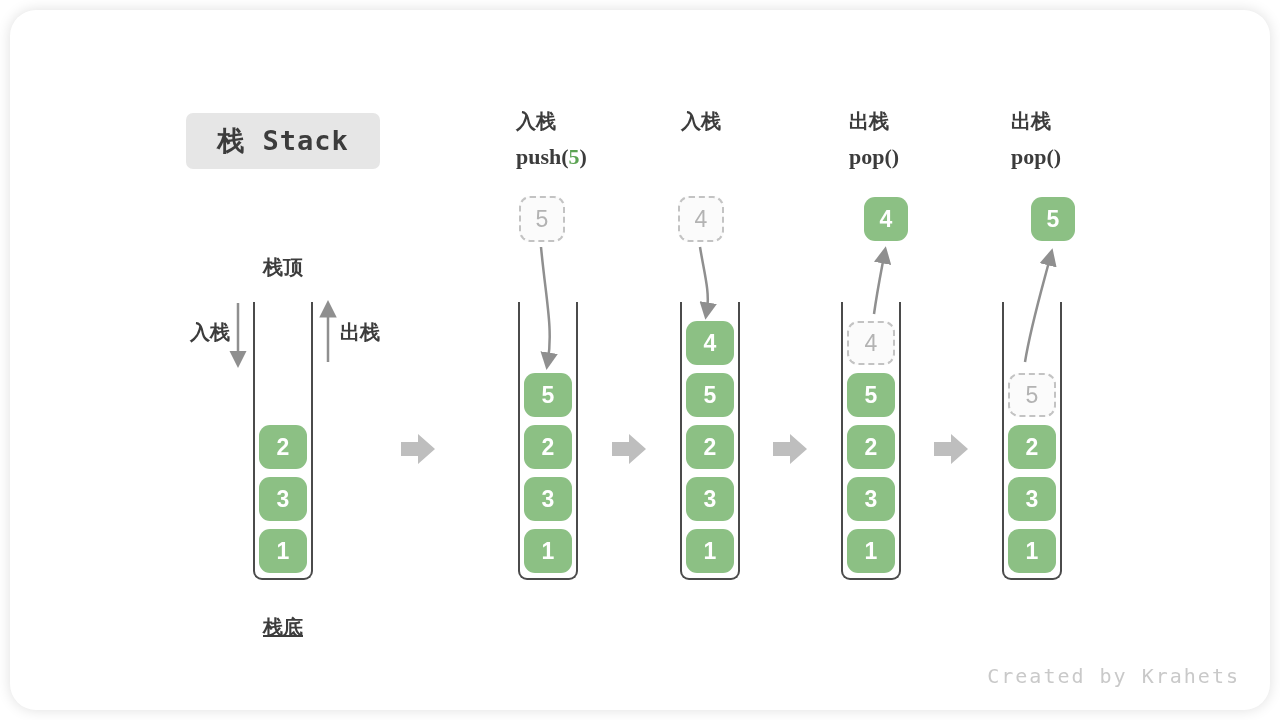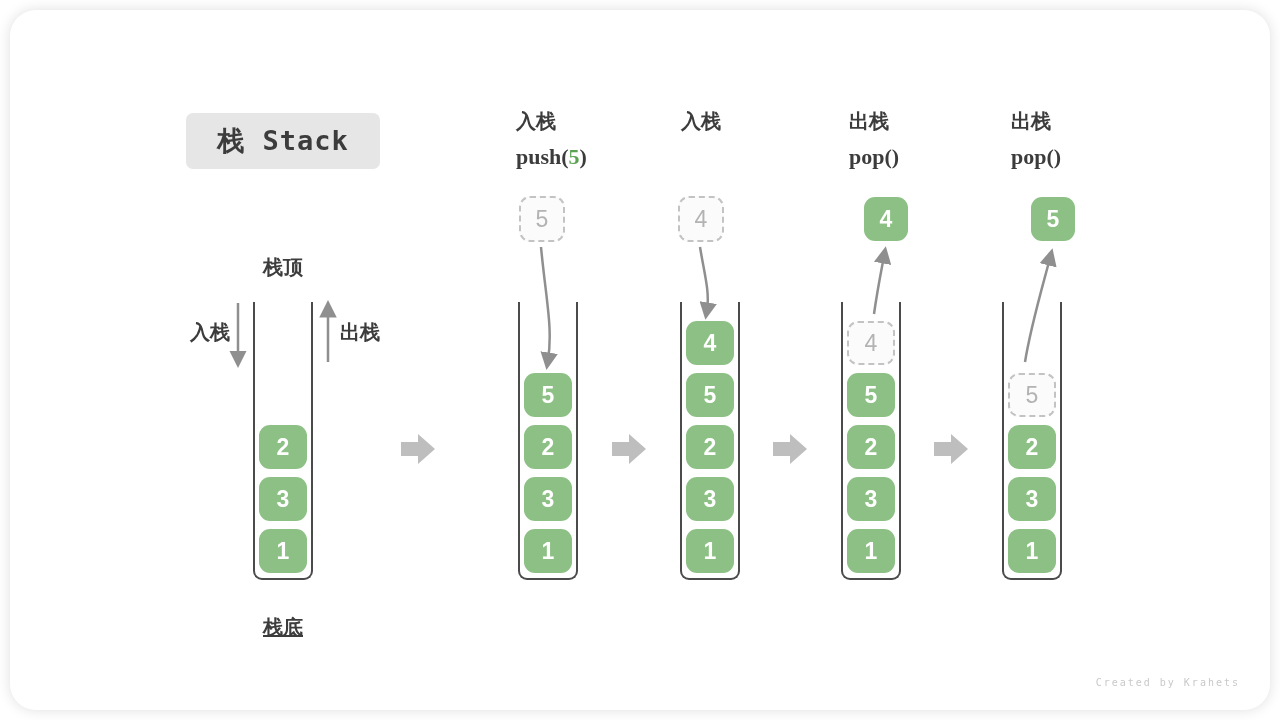--- a/index.html
+++ b/index.html
@@ -39,21 +39,21 @@
   .cell.ghost{background:var(--ghost-bg);border:2px dashed var(--ghost-border);
     color:var(--ghost-text);font-weight:400;}
   .float{width:46px;height:46px;border-radius:11px;display:flex;align-items:center;
     justify-content:center;font-size:23px;}
   .float.dashed{background:var(--ghost-bg);border:2px dashed var(--ghost-border);
     color:var(--ghost-text);font-weight:400;}
   .float.solid{width:44px;height:44px;background:var(--box-green);
     color:#fff;font-weight:700;}
   .watermark{right:30px;bottom:22px;
     font-family:"DejaVu Sans Mono","Liberation Mono",monospace;
-    font-size:10px;color:var(--watermark-gray);letter-spacing:2px;}
+    font-size:20px;color:var(--watermark-gray);letter-spacing:2px;}
   svg.overlay{position:absolute;left:0;top:0;width:1260px;height:700px;
     pointer-events:none;}
 </style>
 </head>
 <body>
 
 <div class="card">
 
   <div class="abs badge">
     <span>栈 Stack</span>

